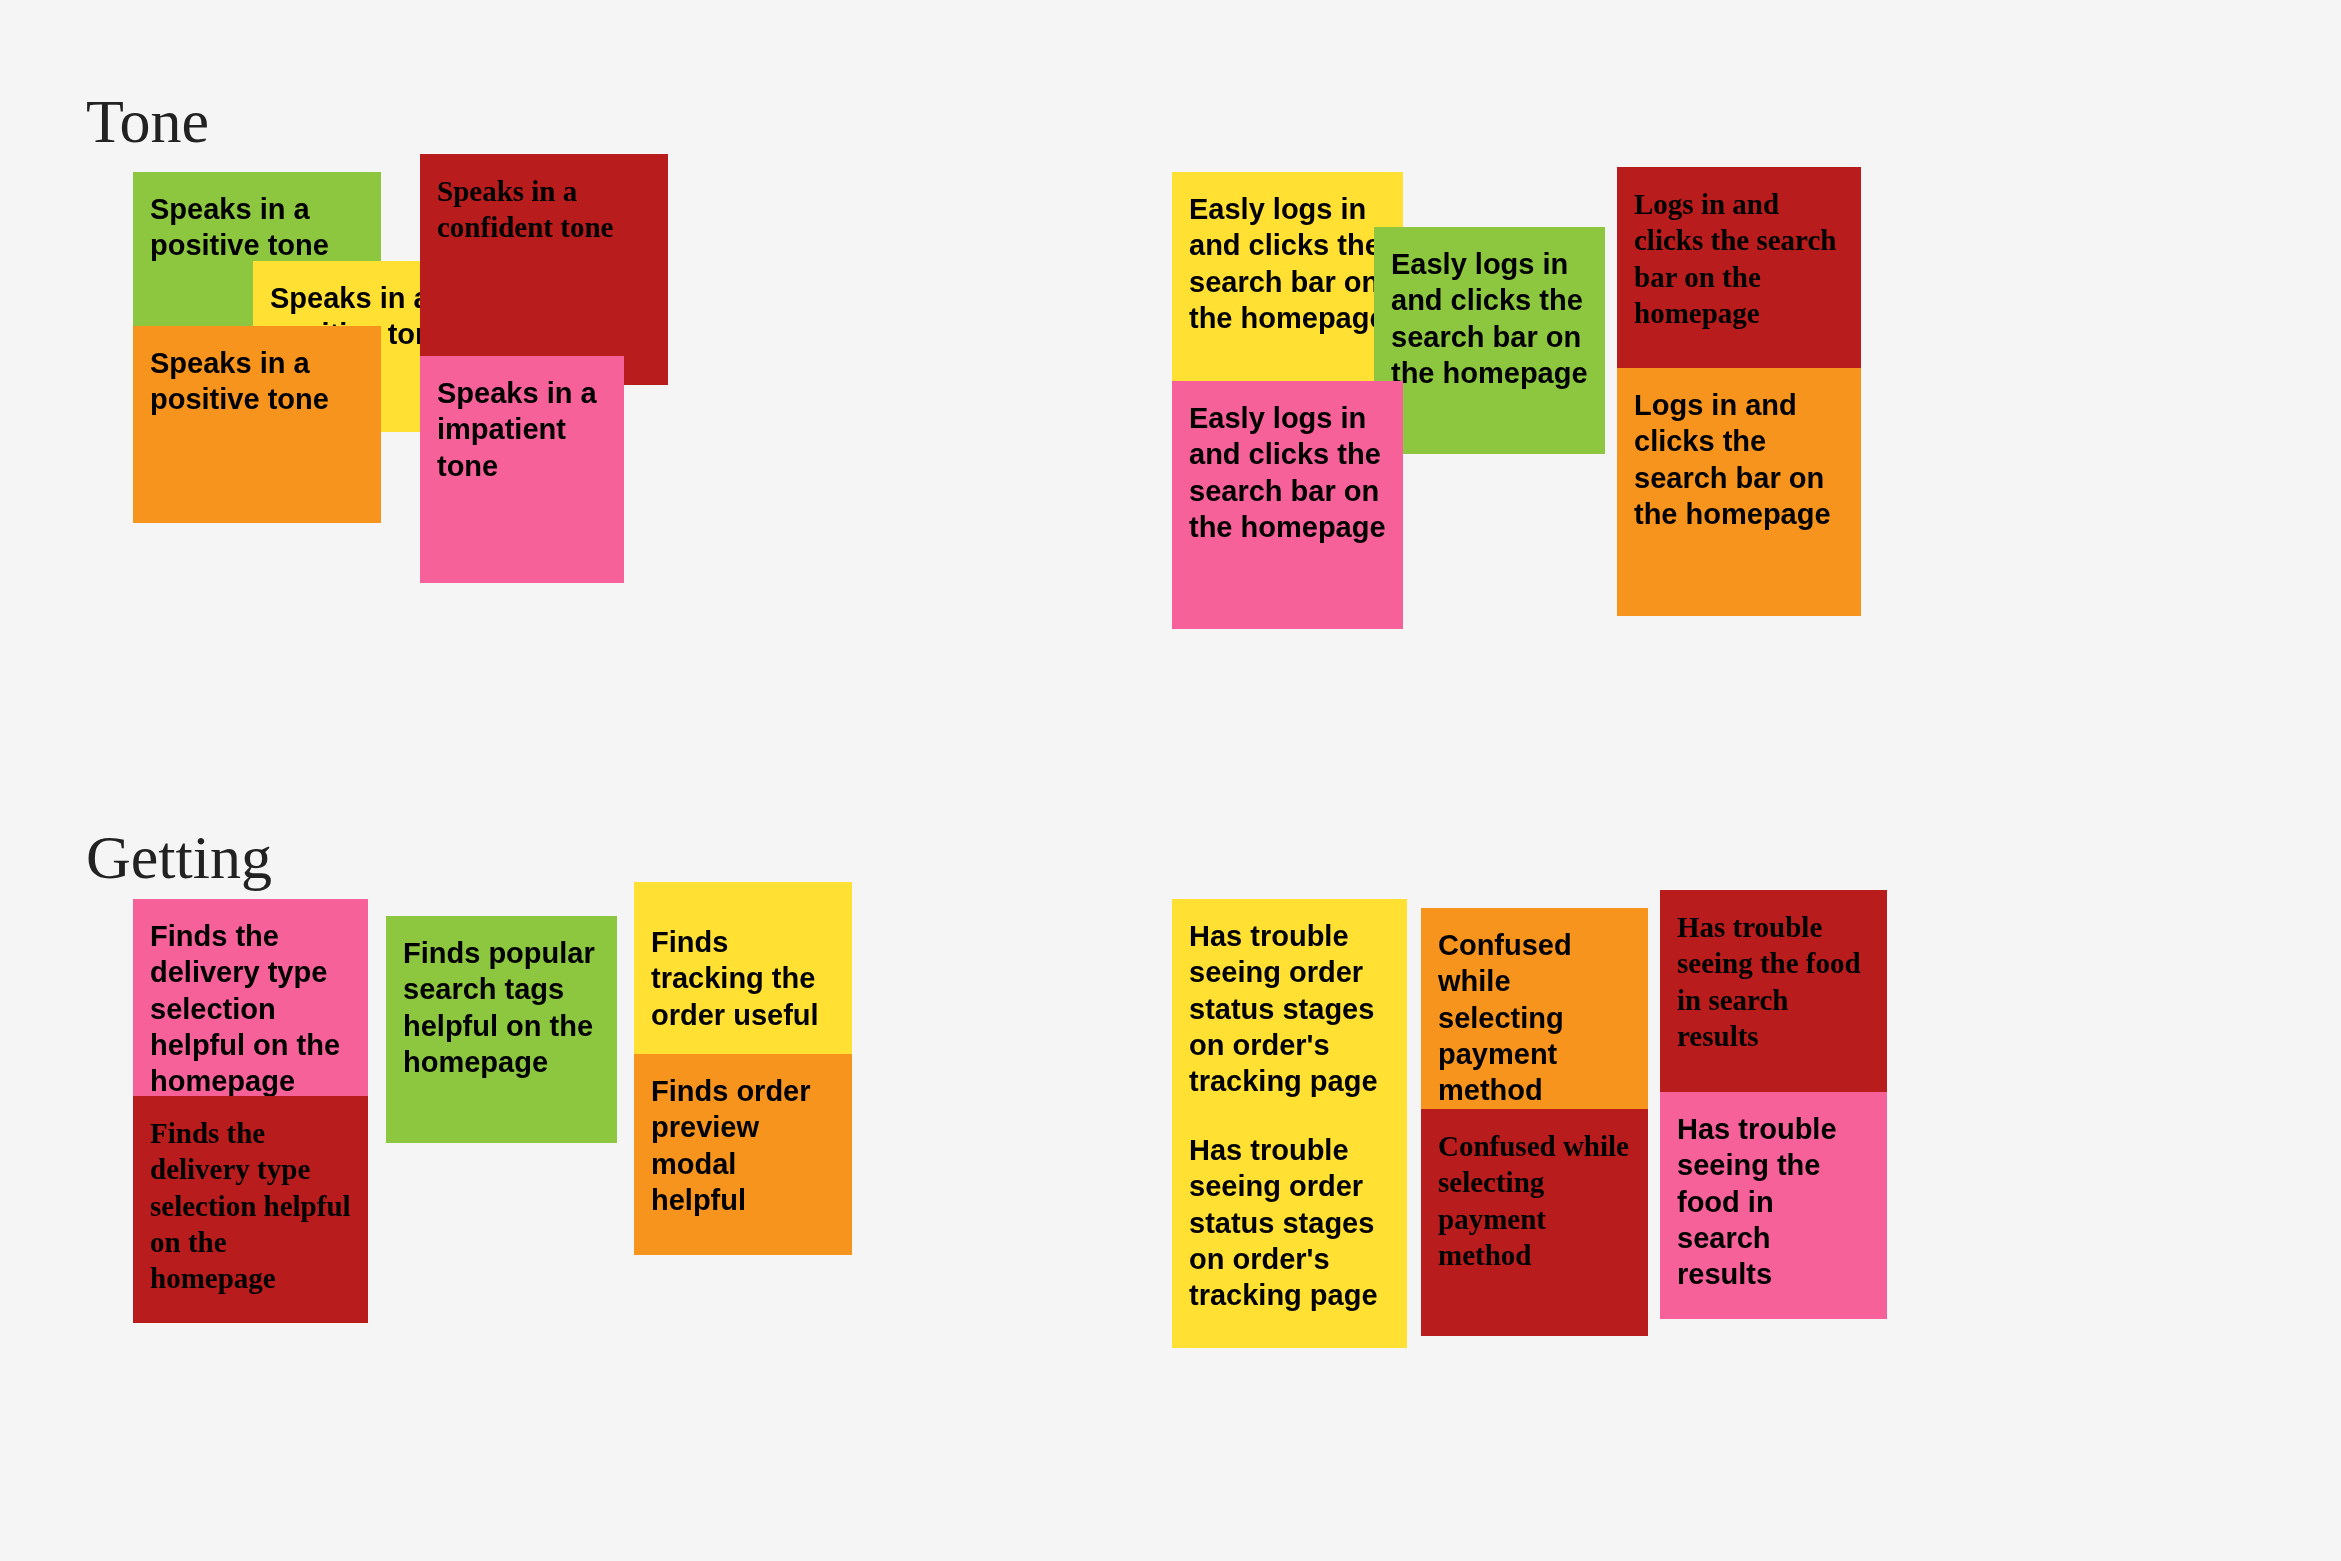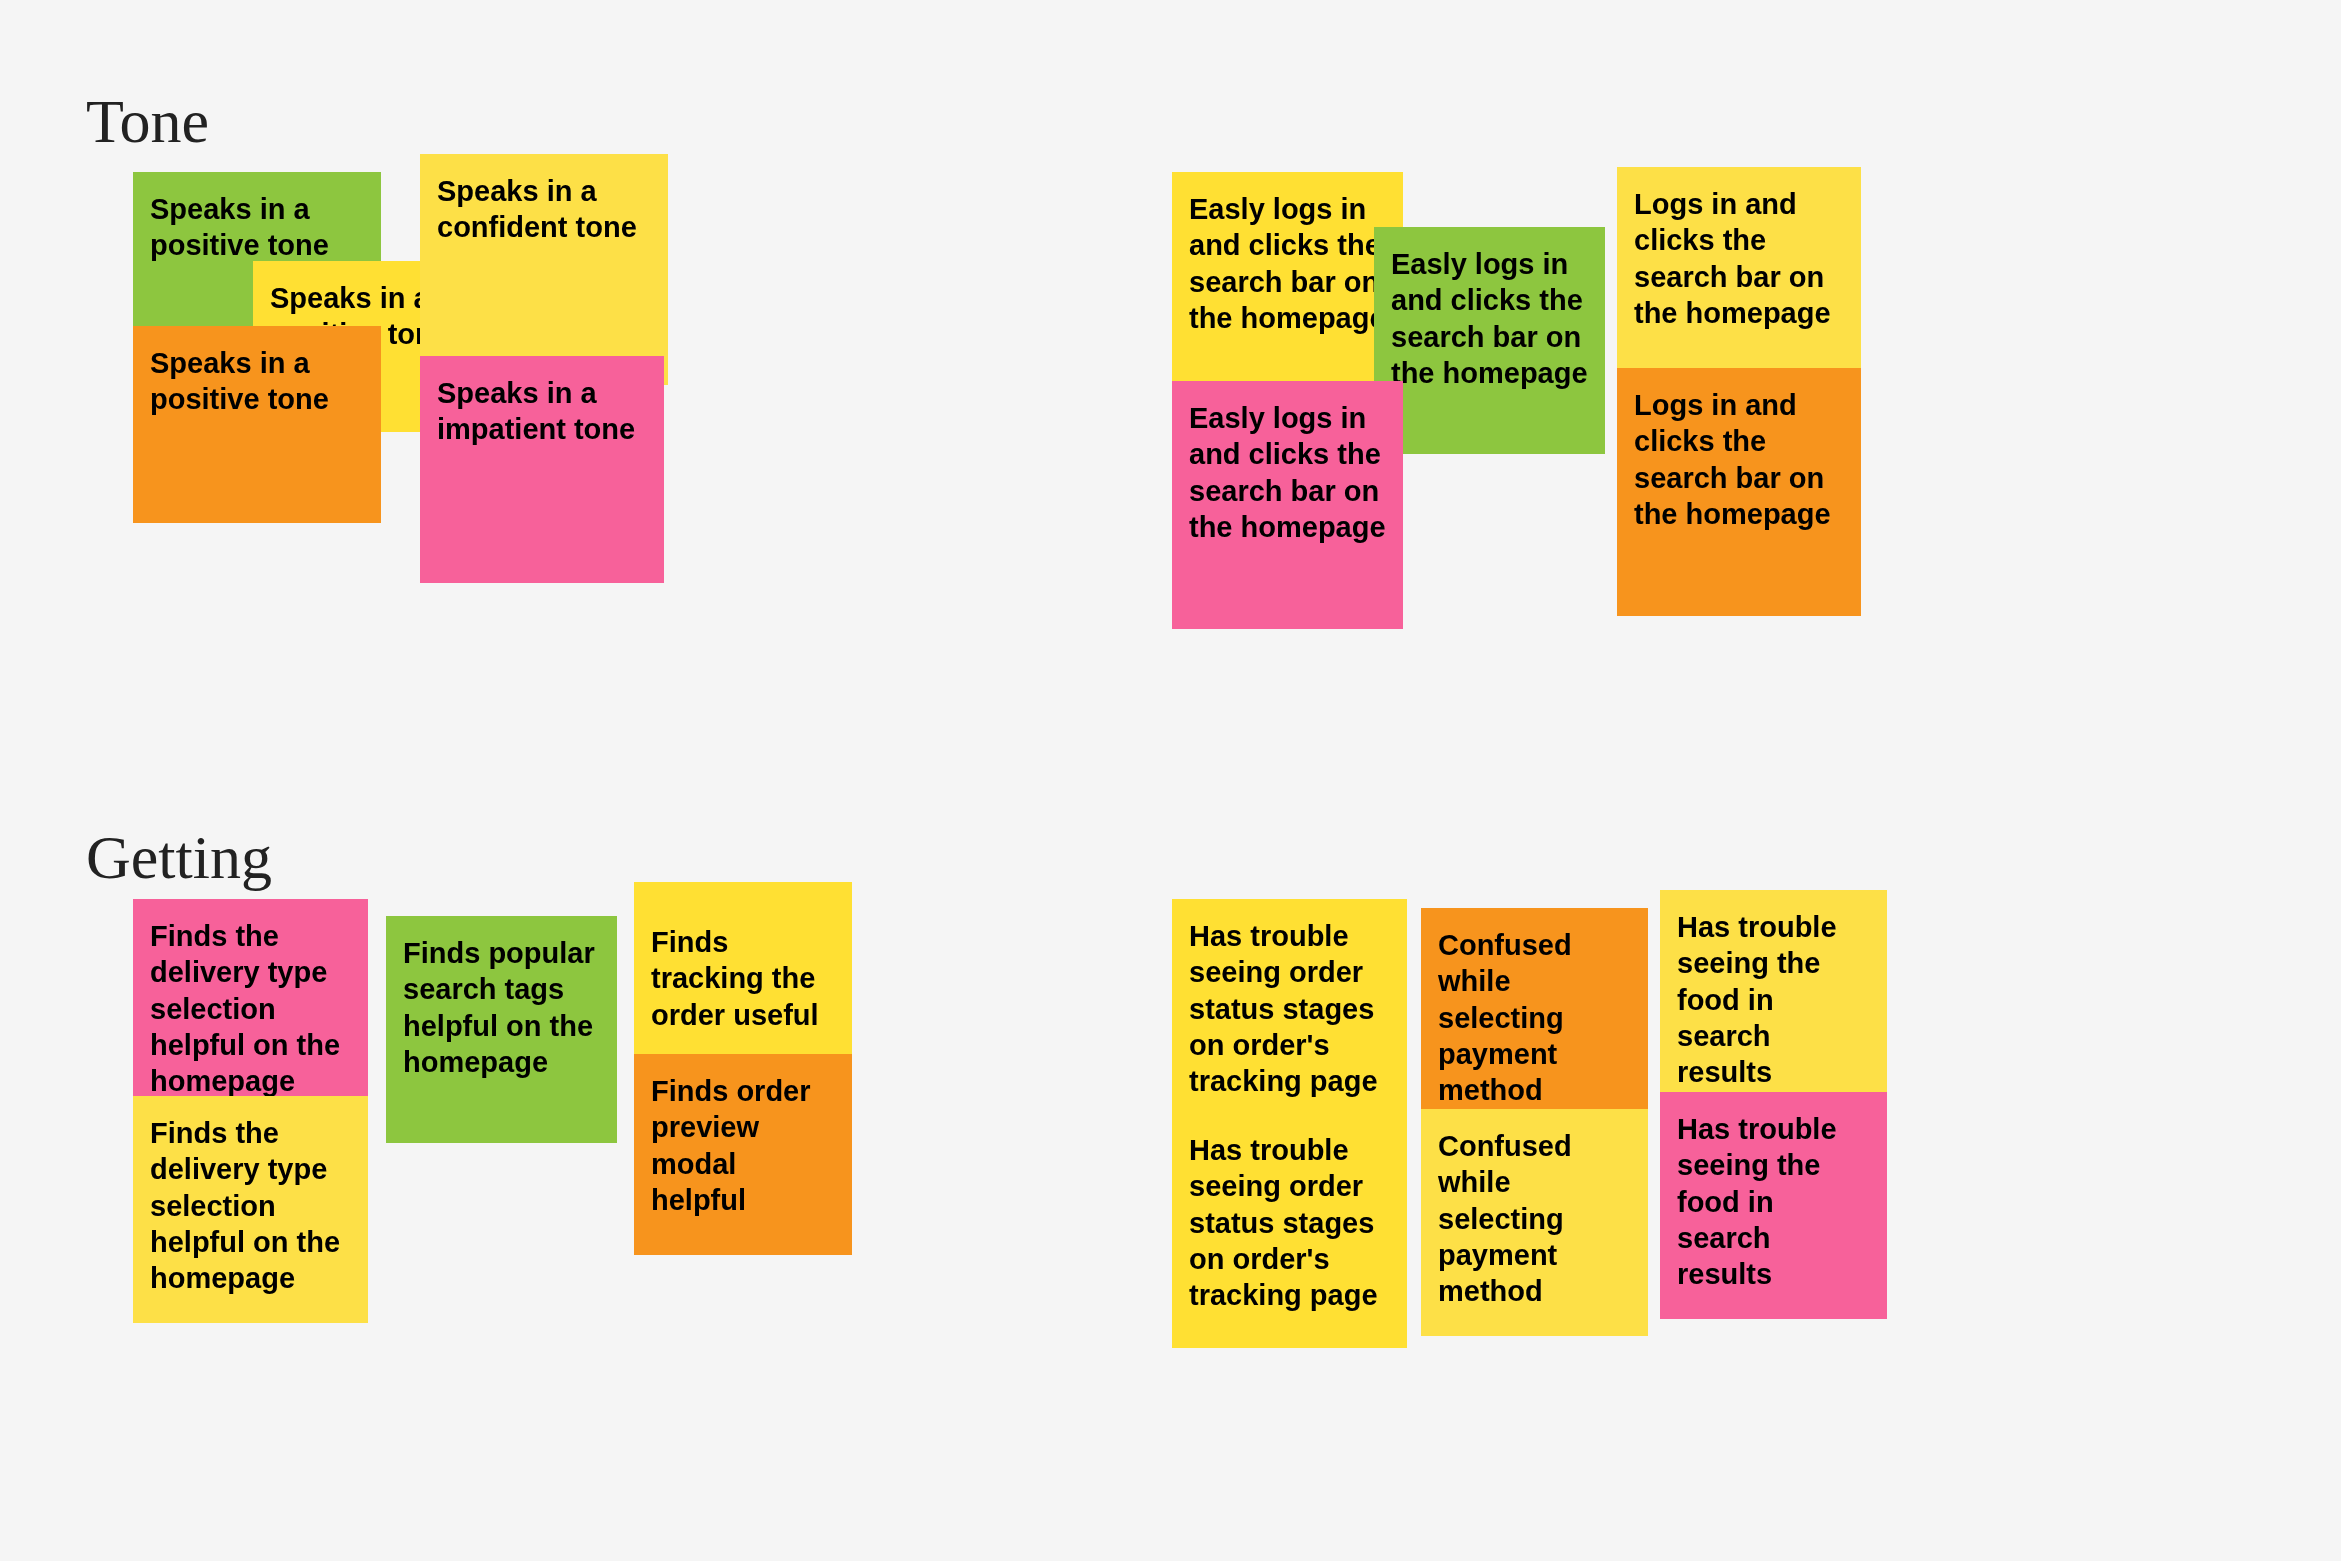--- a/index.html
+++ b/index.html
@@ -33,21 +33,21 @@
       font-size: 29px;
       font-weight: 900;
       color: #000;
       line-height: 1.25;
       display: flex;
       align-items: flex-start;
       justify-content: flex-start;
     }
     .yellow { background: #FFE033; }
     .green  { background: #8DC63F; }
-    .blue   { background: #fde047; }
+    .blue   { background: #b91c1c; font-family: Liberation Serif, serif; }
     .pink   { background: #F7619A; }
     .orange { background: #F7941D; }
   </style>
 </head>
 <body>
 
 <div class="board">
 
   <div class="quadrant" style="left:86px; top:86px;">
     <div class="section-title">Tone</div>
@@ -57,21 +57,21 @@
       </div>
     <div class="sticky yellow" style="left:167px; top:175px; width:223px; height:171px;">
         <span>Speaks in a positive tone</span>
       </div>
     <div class="sticky orange" style="left:47px;  top:240px; width:248px; height:197px;">
         <span>Speaks in a positive tone</span>
       </div>
     <div class="sticky blue" style="left:334px; top:68px;  width:248px; height:231px;">
         <span>Speaks in a confident tone</span>
       </div>
-    <div class="sticky pink" style="left:334px; top:270px; width:244px; height:227px;">
+    <div class="sticky pink" style="left:334px; top:270px; width:204px; height:227px;">
         <span>Speaks in a impatient tone</span>
       </div>
   </div>
 
   <div class="quadrant" style="left:1121px; top:86px;">
     <div class="sticky yellow" style="left:51px;  top:86px; width:231px; height:248px;">
         <span>Easly logs in and clicks the search bar on the homepage</span>
       </div>
     <div class="sticky green" style="left:253px; top:141px; width:231px; height:227px;">
         <span>Easly logs in and clicks the search bar on the homepage</span>

